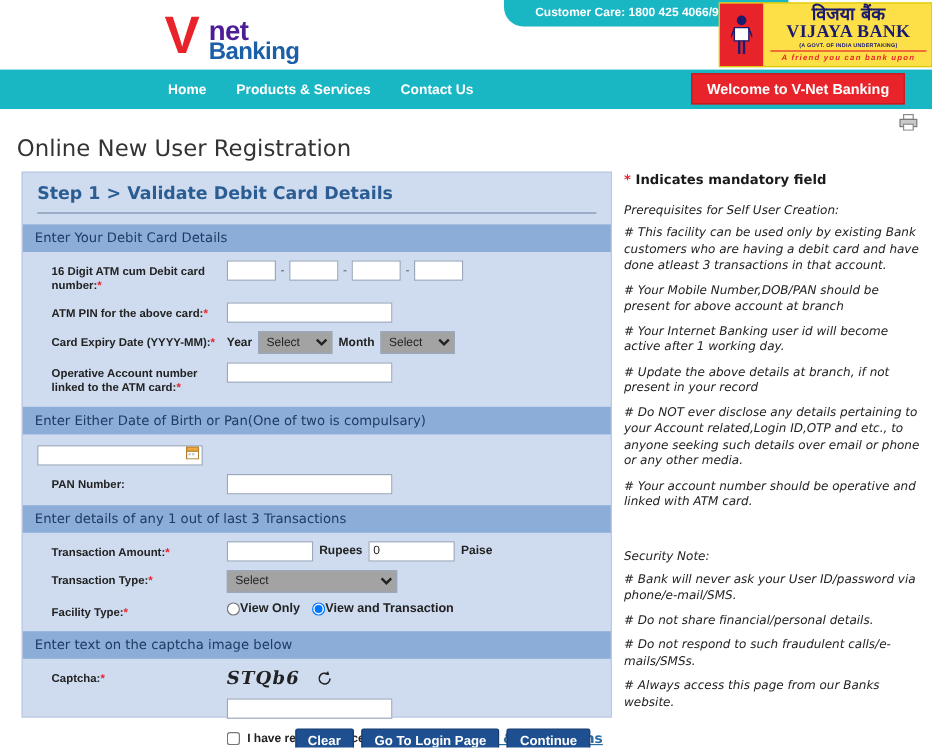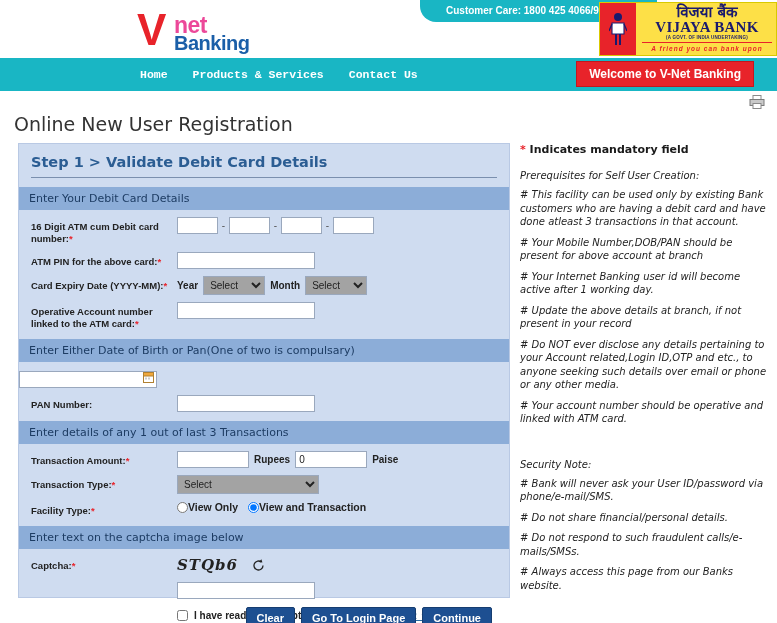--- a/index.html
+++ b/index.html
@@ -12,21 +12,21 @@
     position:relative;
   }
 
   
   .header { position:relative; height:58px; background:#ffffff; }
 
   .logo { position:absolute; left:137px; top:4px; width:150px; height:50px; }
   .logo .vmark { position:absolute; left:0; top:6px; font-size:44px; font-weight:bold;
                  color:#e8232a; line-height:40px; font-family:"Liberation Sans", sans-serif; }
   .logo .net { position:absolute; left:37px; top:8px; font-size:23px; font-weight:bold;
-               color:#ec4899; letter-spacing:-0.5px; }
+               color:#4c1d95; letter-spacing:-0.5px; }
   .logo .banking { position:absolute; left:37px; top:28px; font-size:20px; font-weight:bold;
                    color:#1b5fa8; letter-spacing:-0.5px; }
   .logo .arrow { position:absolute; left:11px; top:2px; width:0; height:0; }
 
   .cc-banner {
     position:absolute; left:420px; top:0; height:22px;
     background:#19b6c4; color:#ffffff;
     font-size:10px; font-weight:bold; line-height:22px;
     padding:0 16px 0 26px;
     border-bottom-left-radius:16px; border-bottom-right-radius:16px;
@@ -48,21 +48,21 @@
               font-family:"DejaVu Sans", sans-serif; }
   .bl-eng { font-size:15px; font-weight:bold; color:#1a1a6e; line-height:15px;
             font-family:"Liberation Serif", serif; letter-spacing:0.3px; }
   .bl-sub { font-size:4.5px; font-weight:bold; color:#1a1a6e; line-height:6px; letter-spacing:0.2px; }
   .bl-tag { font-size:6.5px; font-style:italic; font-weight:bold; color:#e8232a;
             line-height:9px; letter-spacing:1px; border-top:1.5px solid #e8232a; margin-top:1px; padding-top:1px; }
 
   
   .nav { position:relative; height:33px; background:#19b6c4; }
   .nav-items { position:absolute; left:140px; top:0; height:33px; display:flex; align-items:center; gap:25px; }
-  .nav-items a { color:#ffffff; font-size:11.5px; font-weight:bold; text-decoration:none; white-space:nowrap;font-family:Liberation Mono, monospace; }
+  .nav-items a { color:#ffffff; font-size:11.5px; font-weight:bold; text-decoration:none; white-space:nowrap; }
   .welcome-btn {
     position:absolute; right:23px; top:3px;
     background:#e8232a; color:#ffffff;
     font-size:12px; font-weight:bold;
     padding:5px 12px; white-space:nowrap;
     border:1px solid #c4171e;
   }
 
   
   .content { position:relative; height:532px; background:#ffffff; }
@@ -84,21 +84,21 @@
     margin:10px 12px 0 12px; padding-bottom:7px;
     font-size:14.5px; font-weight:bold; color:#2b5d93;
     border-bottom:1px solid #7a8fae;
     font-family:"DejaVu Sans", sans-serif;
   }
   .sec-bar {
     background:#8cadd8; color:#1d3c63;
     font-size:11px; padding:5px 10px; margin:9px 0 0 0;
     font-family:"DejaVu Sans", sans-serif;
   }
-  .row { display:flex; align-items:flex-start; padding:7px 0 0 0; }
+  .row { display:flex; align-items:flex-start; padding:7px 0 0 12px; }
   .row .lbl {
     width:158px; padding-left:12px; font-size:9.5px; color:#222222;
     font-weight:bold; line-height:12px; padding-top:4px;
   }
   .row .fld { flex:1; display:flex; align-items:center; flex-wrap:wrap; gap:0; }
   .req { color:#e8232a; font-weight:bold; }
 
   input.txt {
     border:1px solid #9aa8bd; background:#ffffff; height:17px;
     font-size:10px; padding:1px 3px; font-family:"Liberation Sans", sans-serif;

